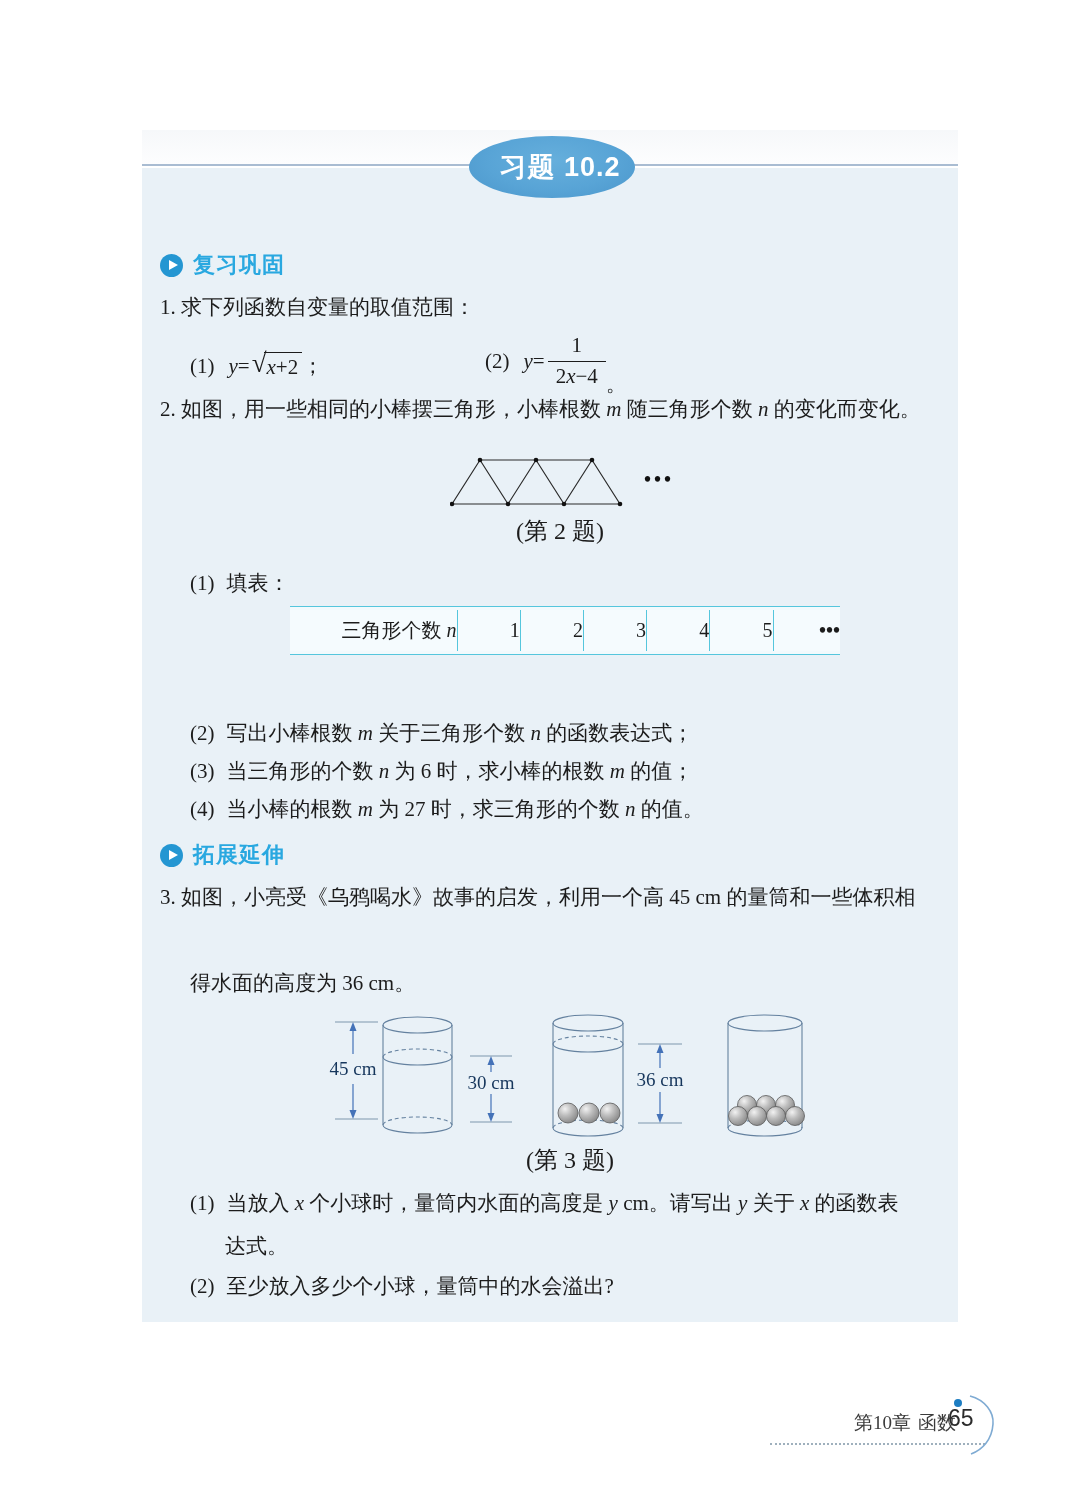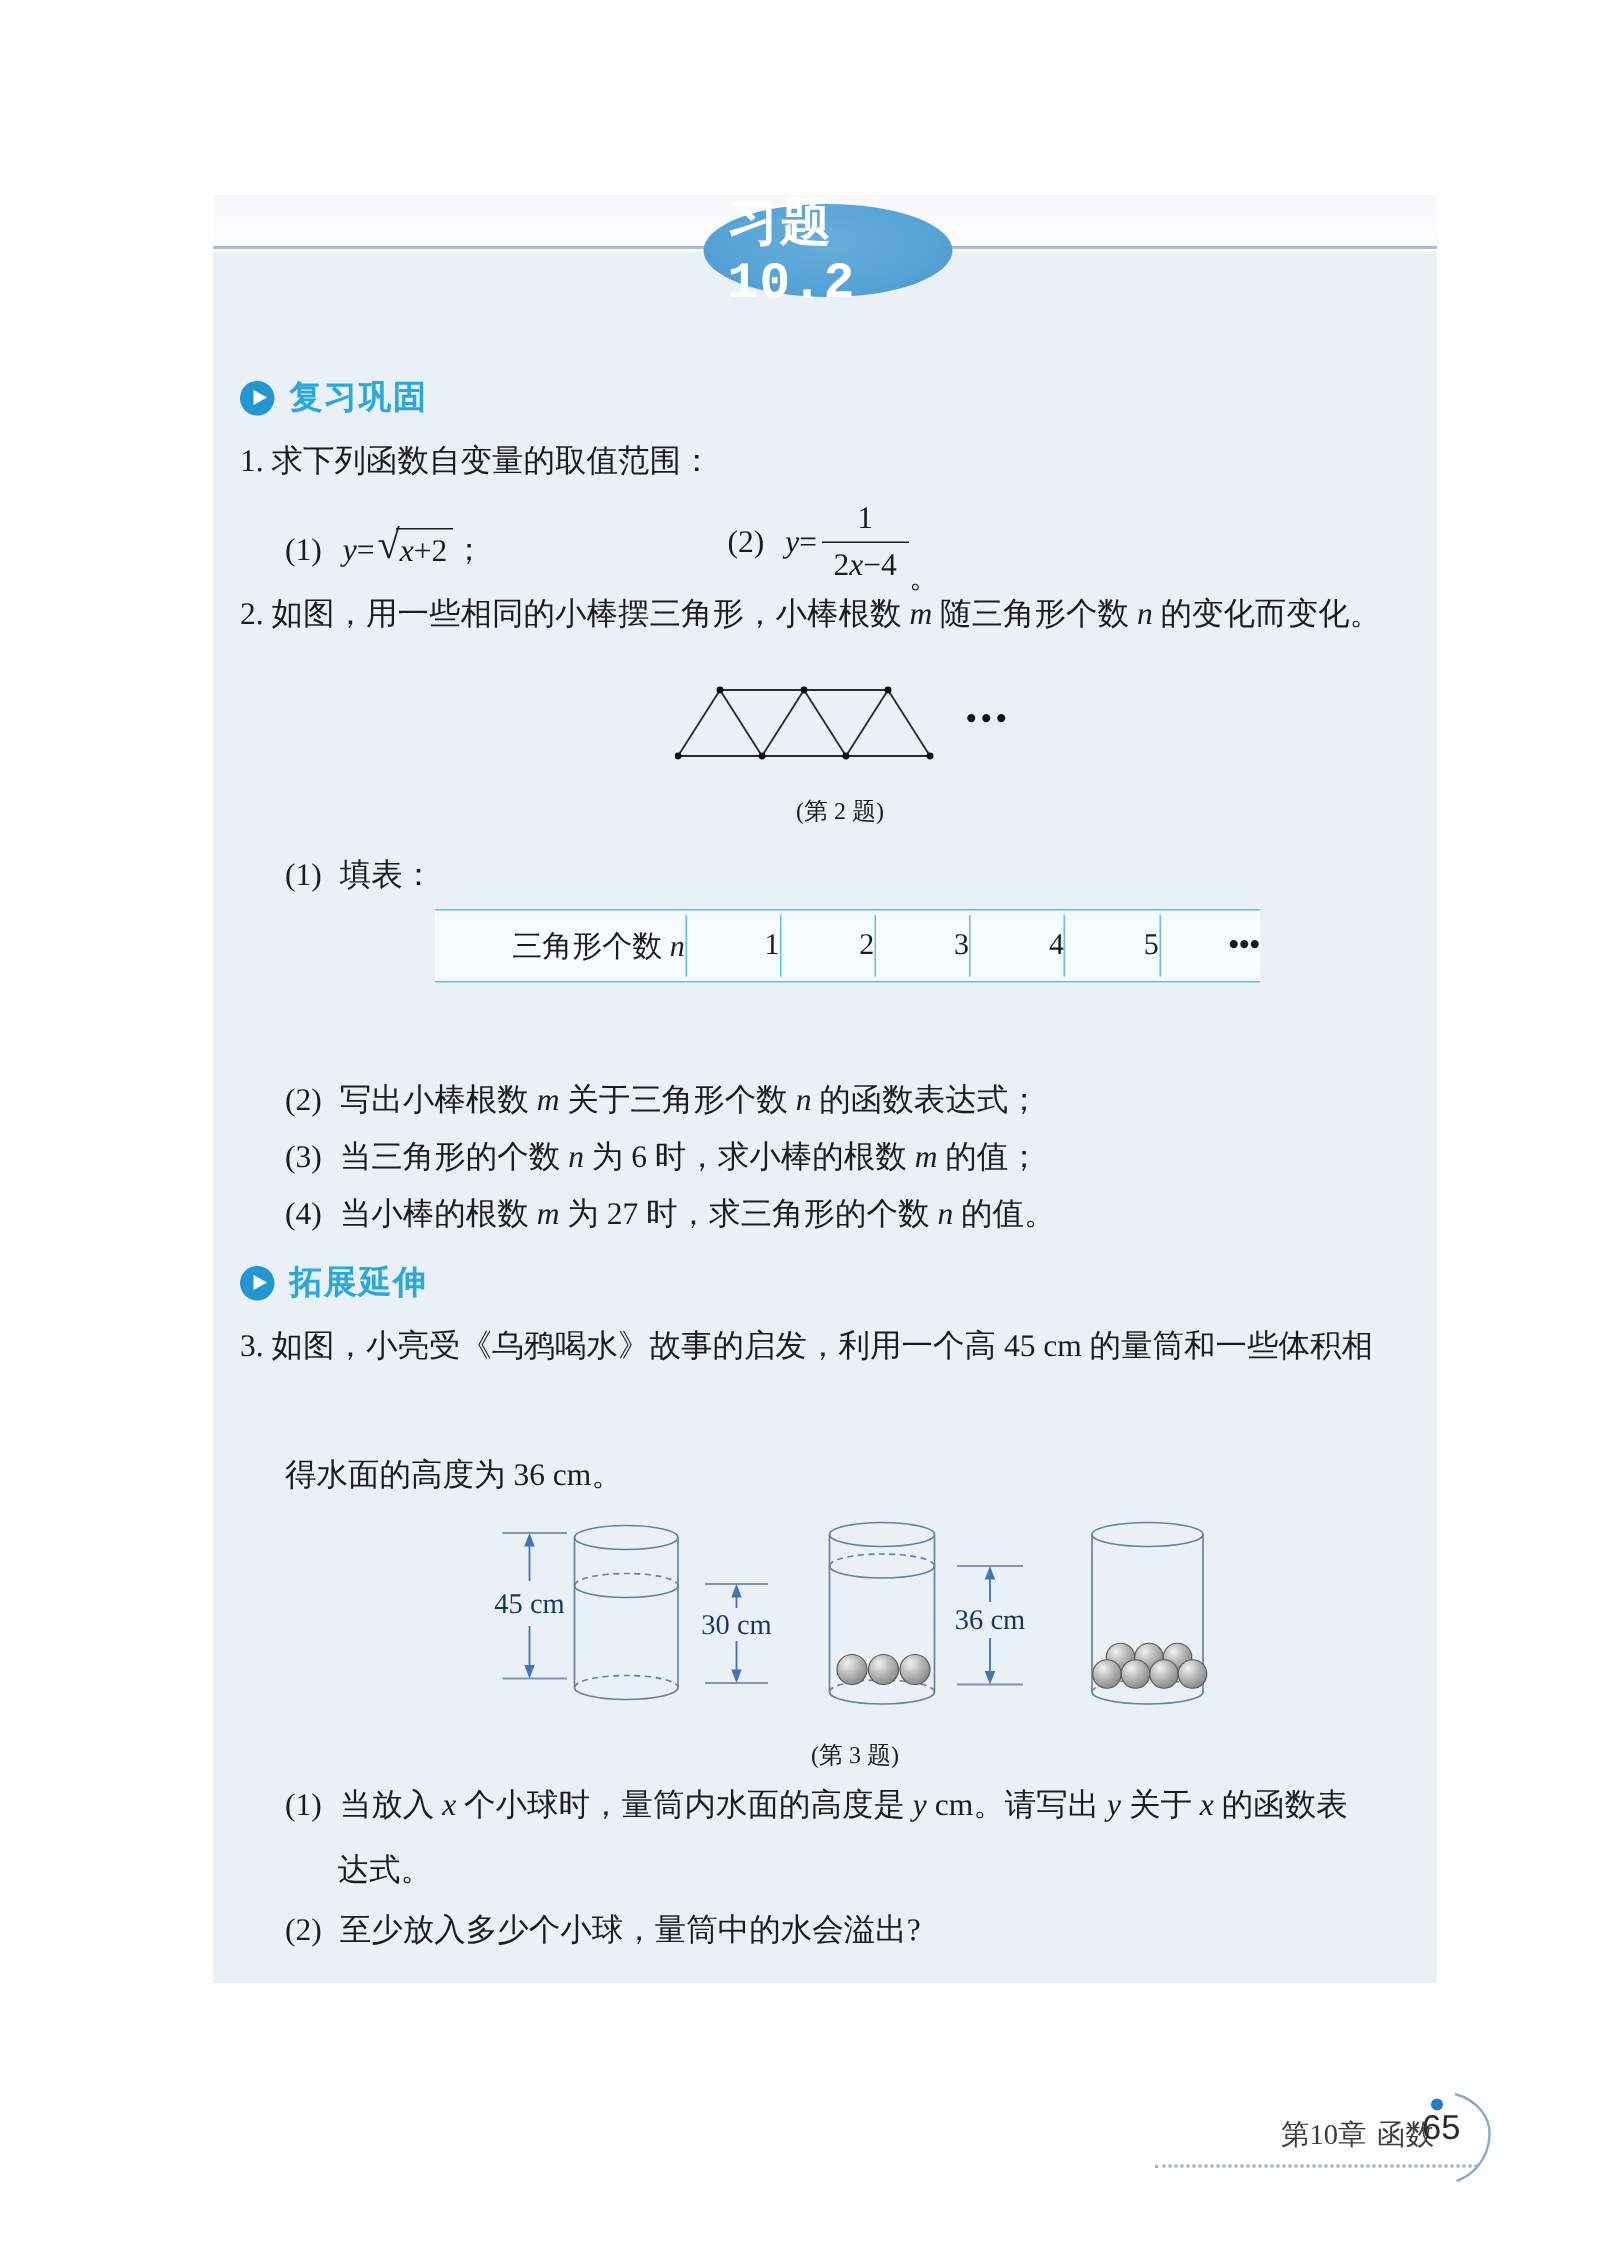--- a/index.html
+++ b/index.html
@@ -14,22 +14,22 @@
     background:linear-gradient(180deg,#f6f8fa 0%,#fdfdfe 100%);
     border-bottom:2px solid #a9bcd2;
   }
   .bluearea { position:absolute; left:0; top:38px; width:816px; height:1154px; background:#e9f1f7; }
   .banner {
     position:absolute; left:327px; top:6px; width:166px; height:62px; border-radius:50%;
     background:radial-gradient(ellipse at 50% 40%, #66afdc 0%, #58a4d6 55%, #4b96cb 100%);
     display:flex; align-items:center; justify-content:center; z-index:3;
   }
   .banner-title {
-    color:#ffffff; font-family:Liberation Mono, monospace;
-    font-weight:bold; font-size:34px; letter-spacing:1px;margin-left:16px;
+    color:#ffffff; font-family:Liberation Sans, sans-serif;
+    font-weight:bold; font-size:27px; letter-spacing:1px;margin-left:16px;
   }
   .sec-header { position:absolute; display:flex; align-items:center; gap:10px; z-index:2; }
   .play-icon {
     width:23px; height:23px; border-radius:50%; background:#2496d2;
     display:flex; align-items:center; justify-content:center; flex:0 0 auto;
   }
   .play-icon::after {
     content:''; display:block; width:0; height:0; margin-left:3px;
     border-left:9px solid #ffffff; border-top:5.5px solid transparent; border-bottom:5.5px solid transparent;
   }
@@ -41,21 +41,21 @@
   .item { position:absolute; display:flex; gap:12px; font-size:21px; line-height:30px; white-space:nowrap; z-index:2; }
   .formula { position:absolute; display:flex; align-items:center; font-size:21px; z-index:2; }
   .sqrt { display:inline-flex; align-items:flex-start; margin-left:2px; }
   .sqrt-sign { font-size:27px; line-height:1; margin-right:-3px; transform:translateY(-2px); }
   .radicand { border-top:1.6px solid #1c1c1c; padding:2px 4px 0 3px; line-height:1.15; }
   .frac { display:inline-block; text-align:center; vertical-align:middle; margin-left:3px; line-height:1.2; }
   .frac .num { display:block; padding:0 8px 2px 8px; }
   .frac .den { display:block; border-top:1.6px solid #1c1c1c; padding:2px 8px 0 8px; }
   .tail-low { align-self:flex-end; transform:translateY(6px); }
   .fig { position:absolute; z-index:2; }
-  .fig-caption { position:absolute; width:220px; text-align:center; font-size:16px; z-index:2;margin-top:16px; }
+  .fig-caption { position:absolute; width:220px; text-align:center; font-size:24px; z-index:2; }
   .dots3 { position:absolute; font-weight:bold; font-size:20px; letter-spacing:3px; color:#111; z-index:2; }
   .tbl-wrap {
     position:absolute; left:148px; top:476px; width:550px;
     border-top:1.4px solid #55c6dd; border-bottom:1.4px solid #55c6dd;
     padding:3px 0; background:#f2fafd; z-index:2;
   }
   table.fill { border-collapse:collapse; width:100%; table-layout:fixed; }
   table.fill td {
     border:1.2px solid #55c6dd; height:41px; text-align:right;
     font-size:20px; background:#f5fbfe; overflow:hidden;

